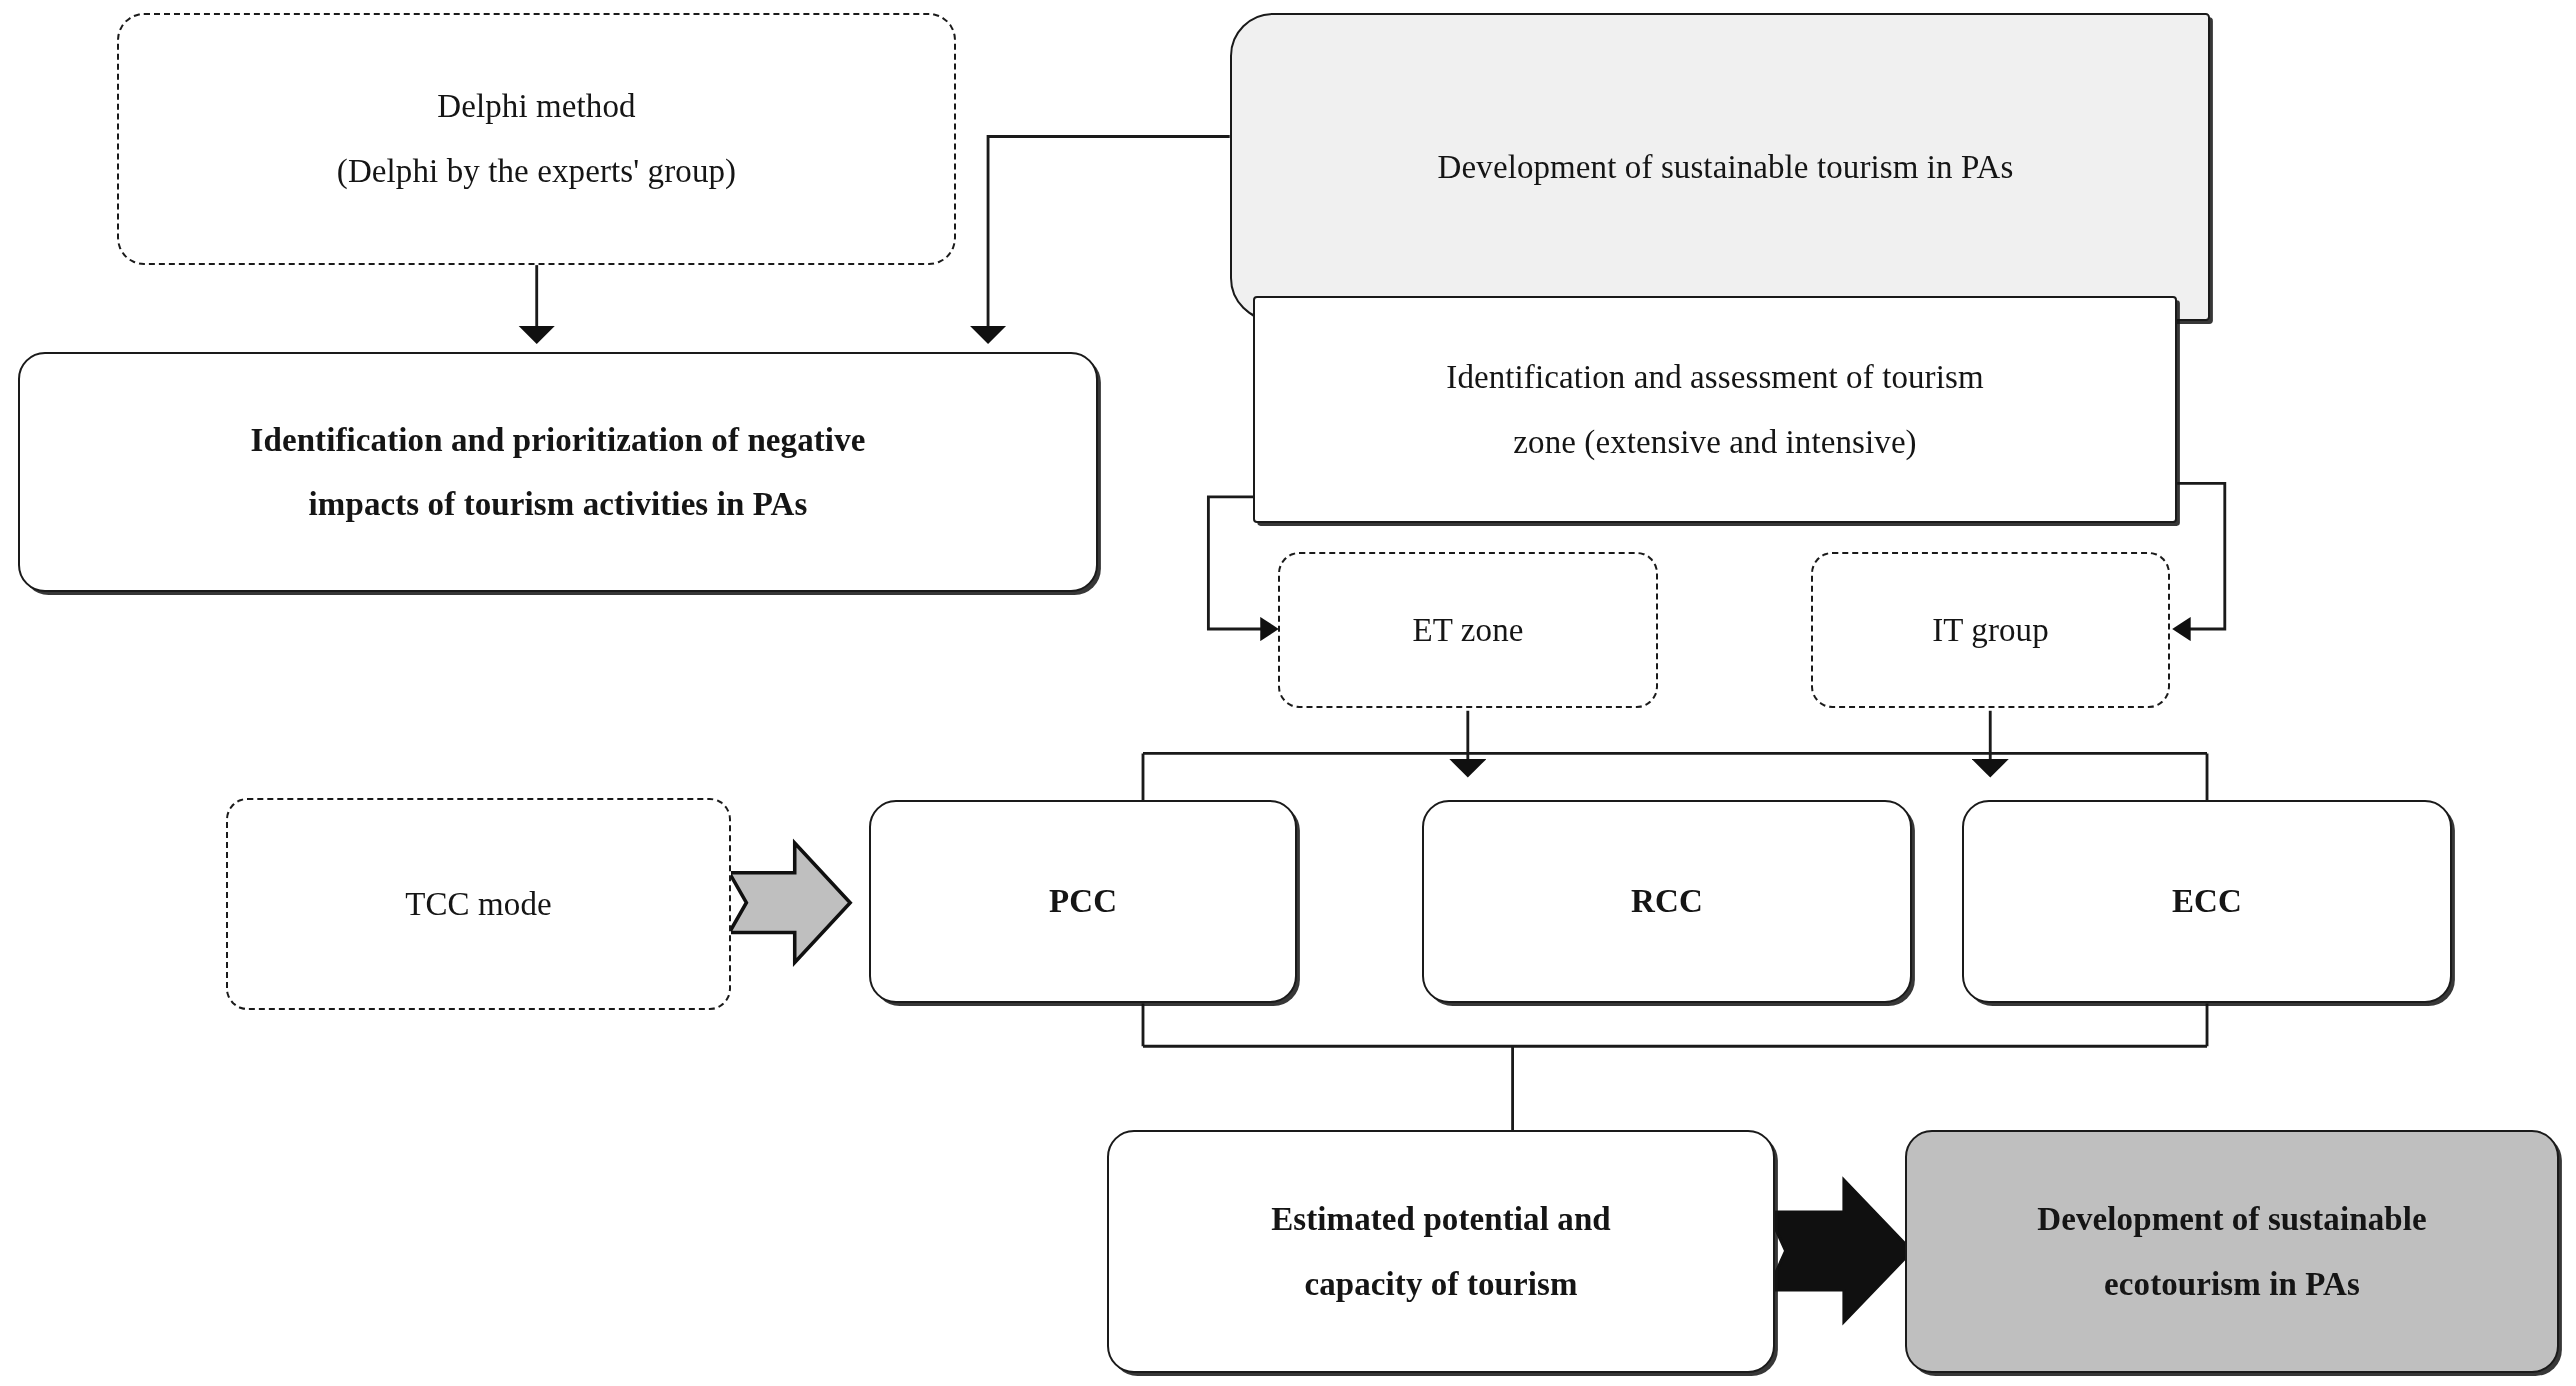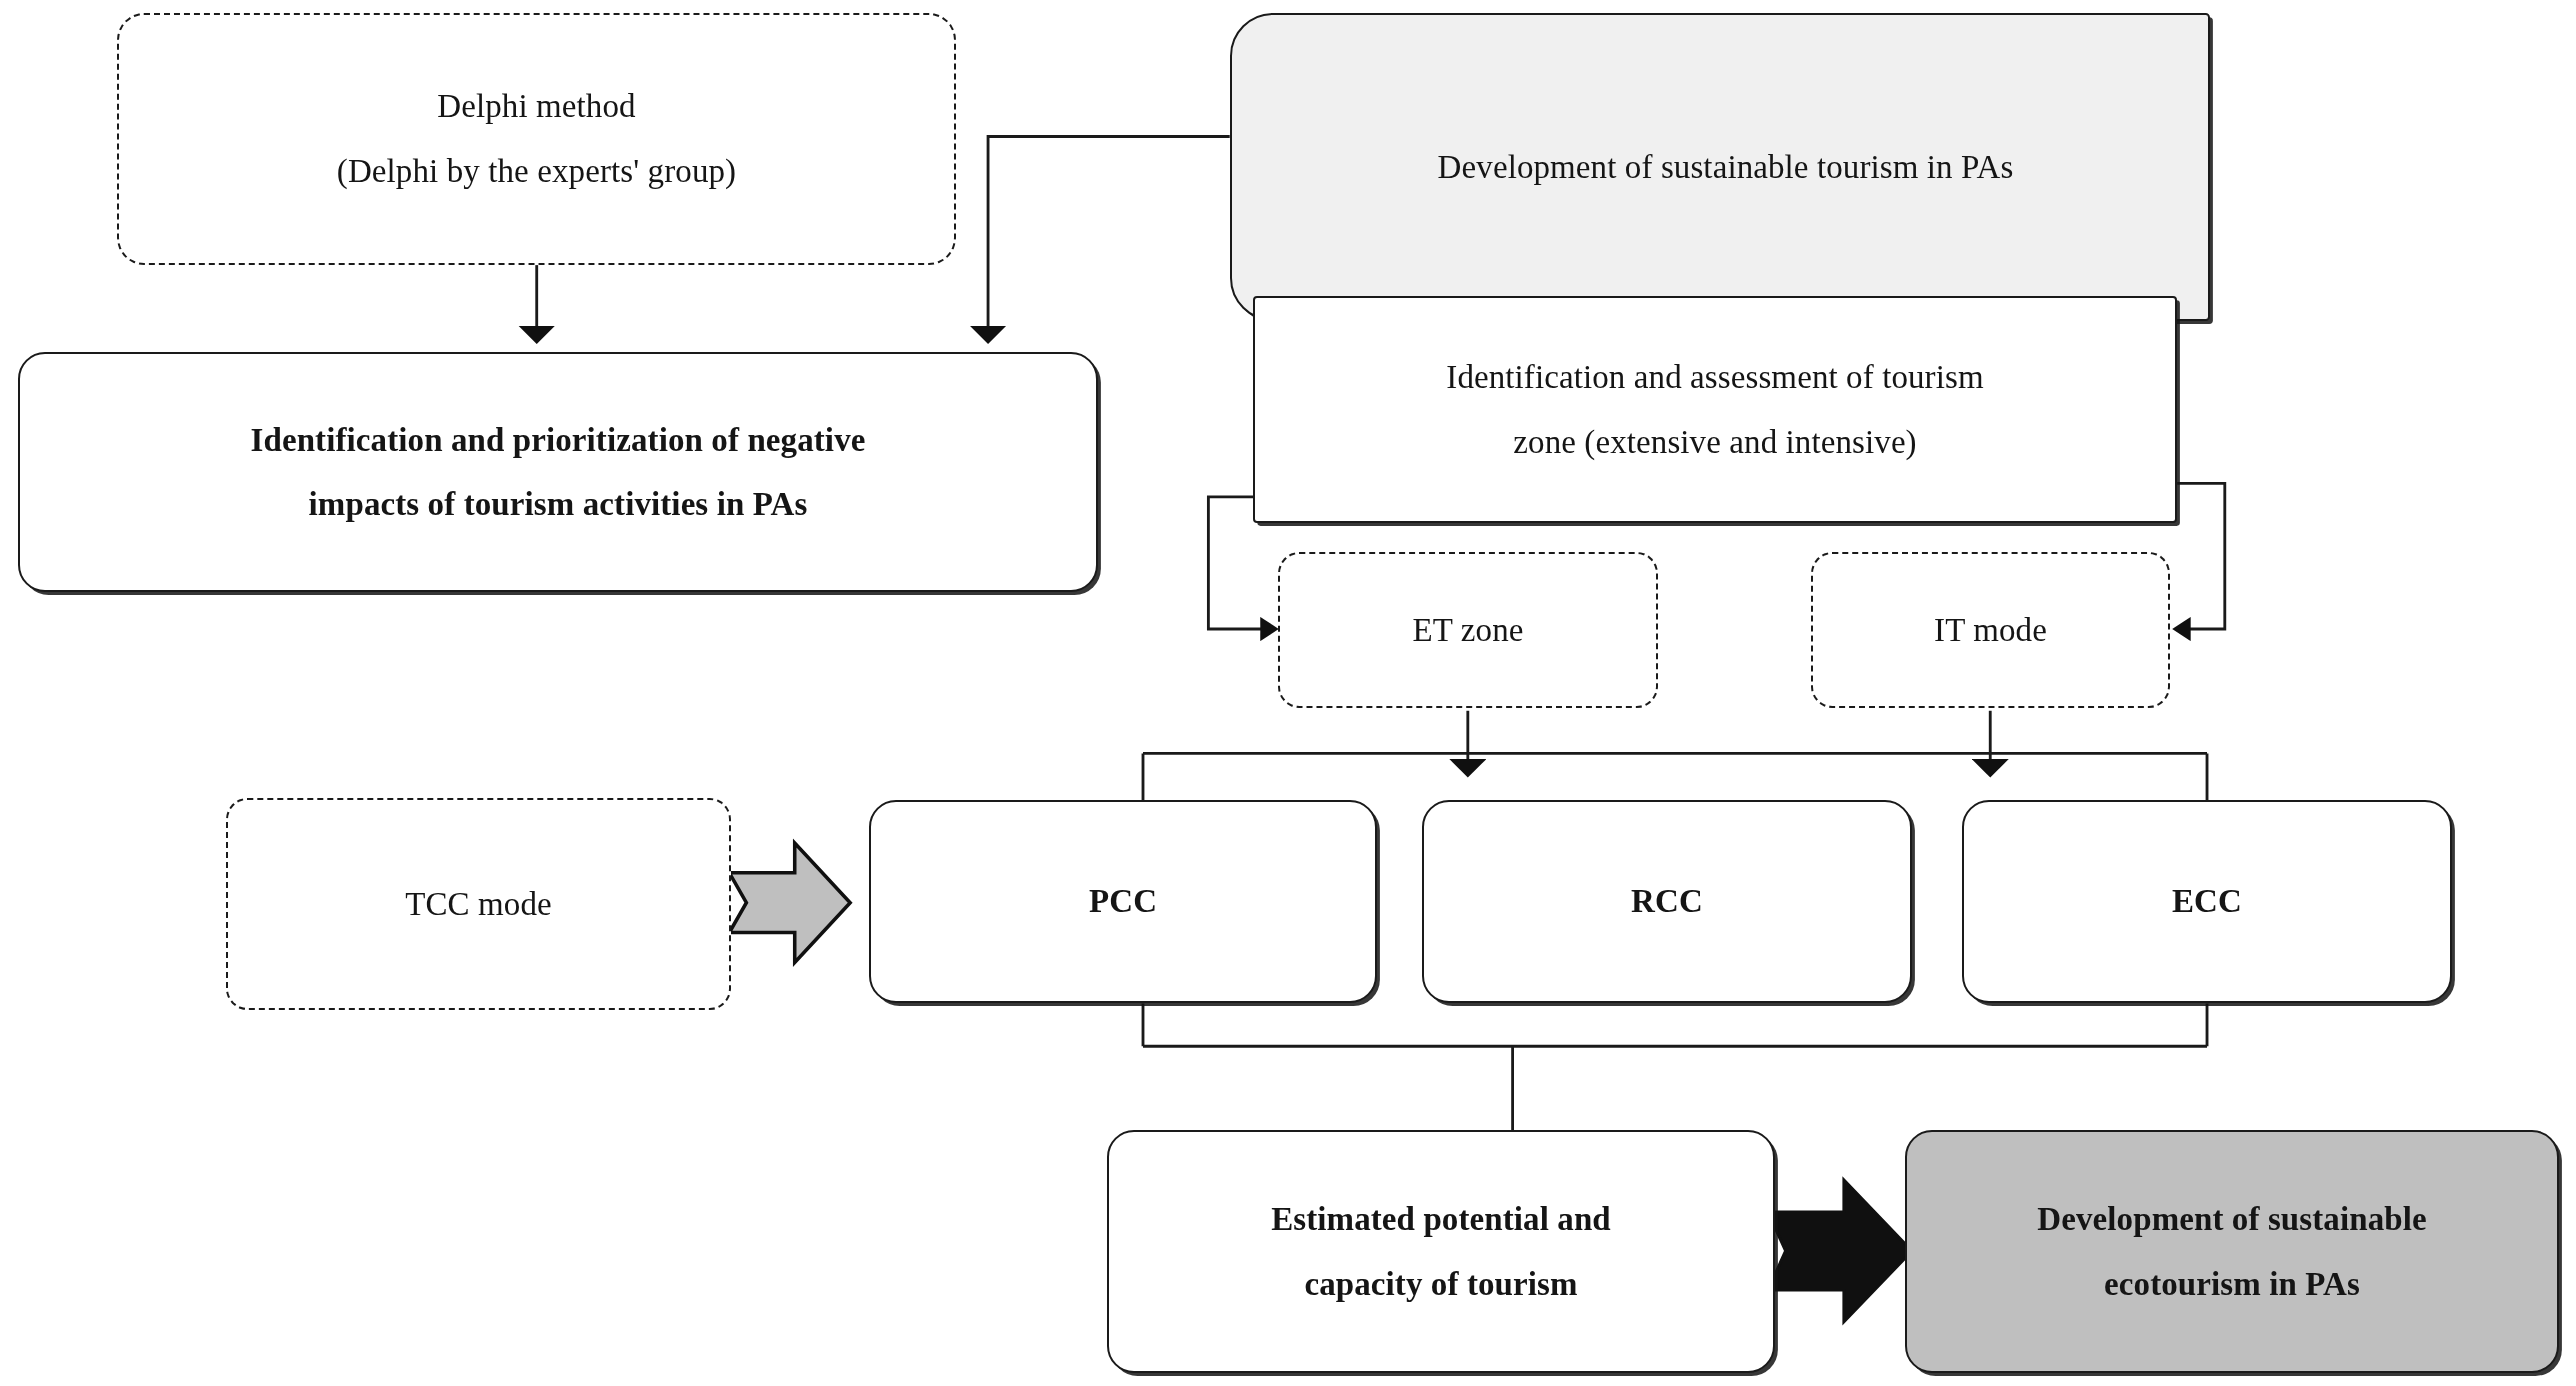--- a/index.html
+++ b/index.html
@@ -87,28 +87,28 @@
   <div class="node solid-sharp" style="left:1253px;top:296px;width:924px;height:227px;">
     <span class="ln">Identification and assessment of tourism</span>
     <span class="ln">zone (extensive and intensive)</span>
   </div>
 
   <div class="node dashdot-sm" style="left:1278px;top:552px;width:380px;height:156px;">
     <span class="ln">ET zone</span>
   </div>
 
   <div class="node dashdot-sm" style="left:1811px;top:552px;width:359px;height:156px;">
-    <span class="ln">IT mode</span>
+    <span class="ln">IT group</span>
   </div>
 
   <div class="node dashdot-sm" style="left:226px;top:798px;width:505px;height:212px;">
     <span class="ln">TCC mode</span>
   </div>
 
-  <div class="node solid-round" style="left:869px;top:800px;width:508px;height:203px;">
+  <div class="node solid-round" style="left:869px;top:800px;width:428px;height:203px;">
     <span class="ln">PCC</span>
   </div>
 
   <div class="node solid-round" style="left:1422px;top:800px;width:490px;height:203px;">
     <span class="ln">RCC</span>
   </div>
 
   <div class="node solid-round" style="left:1962px;top:800px;width:490px;height:203px;">
     <span class="ln">ECC</span>
   </div>

